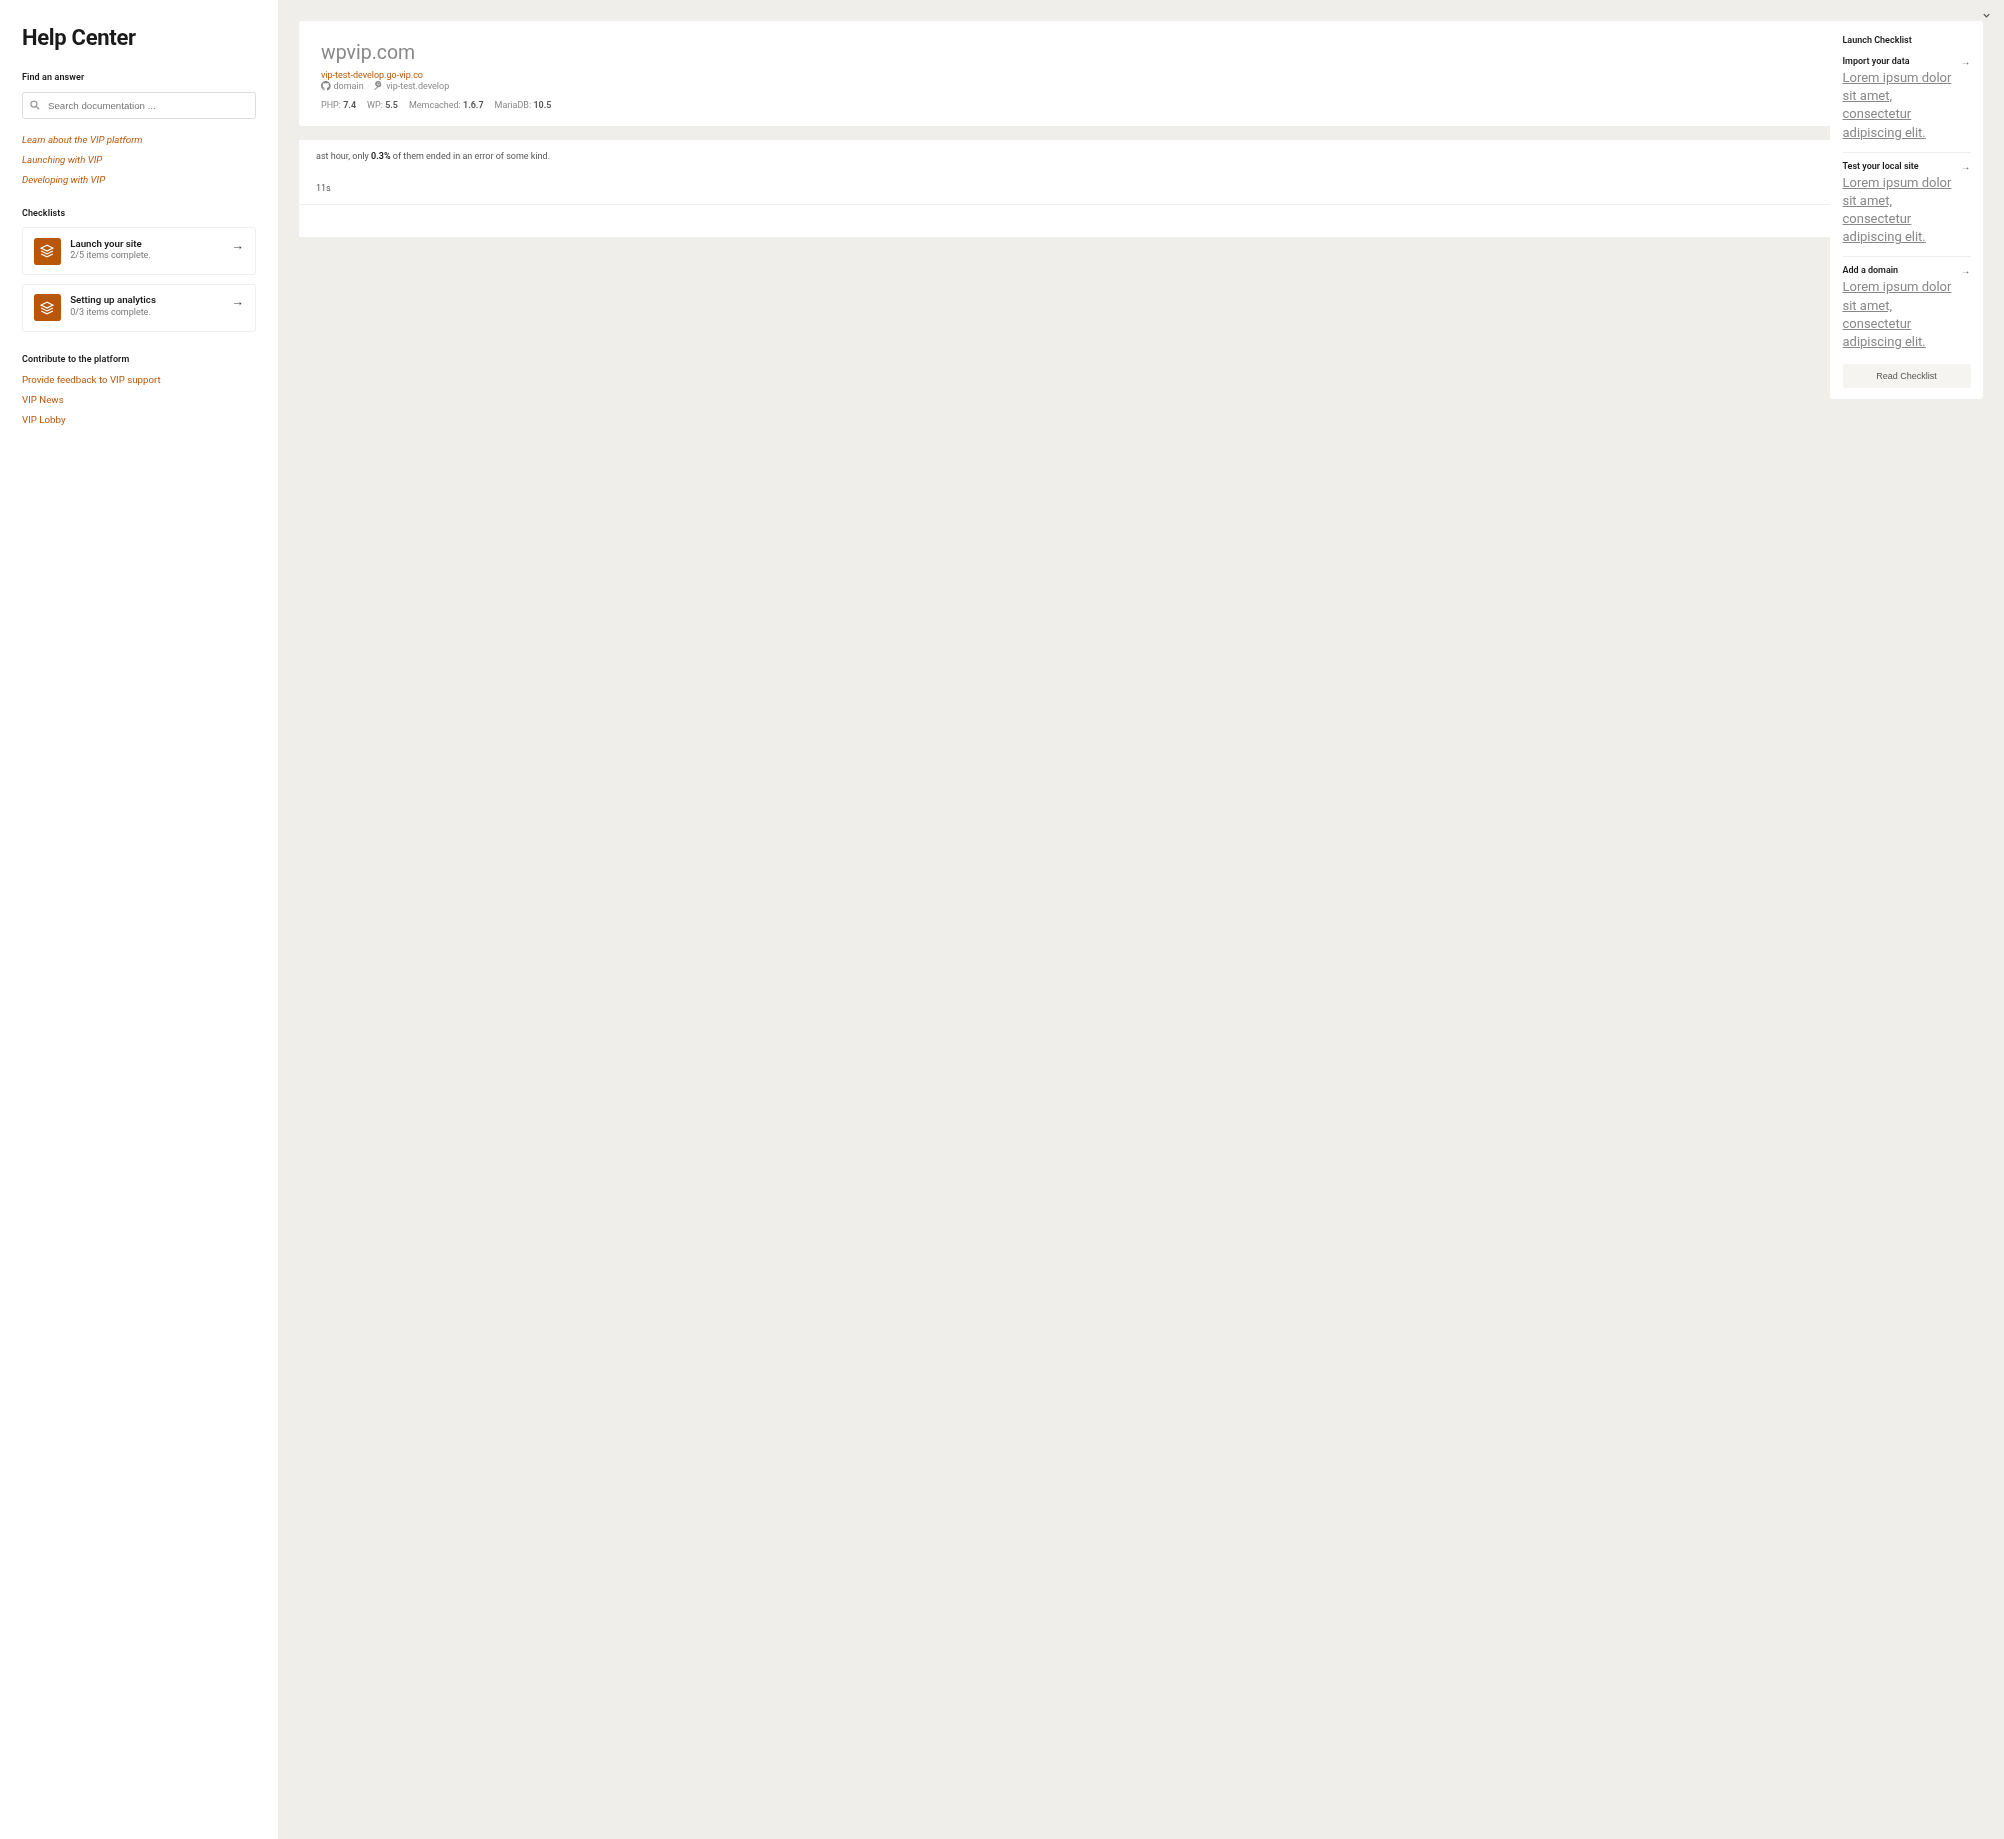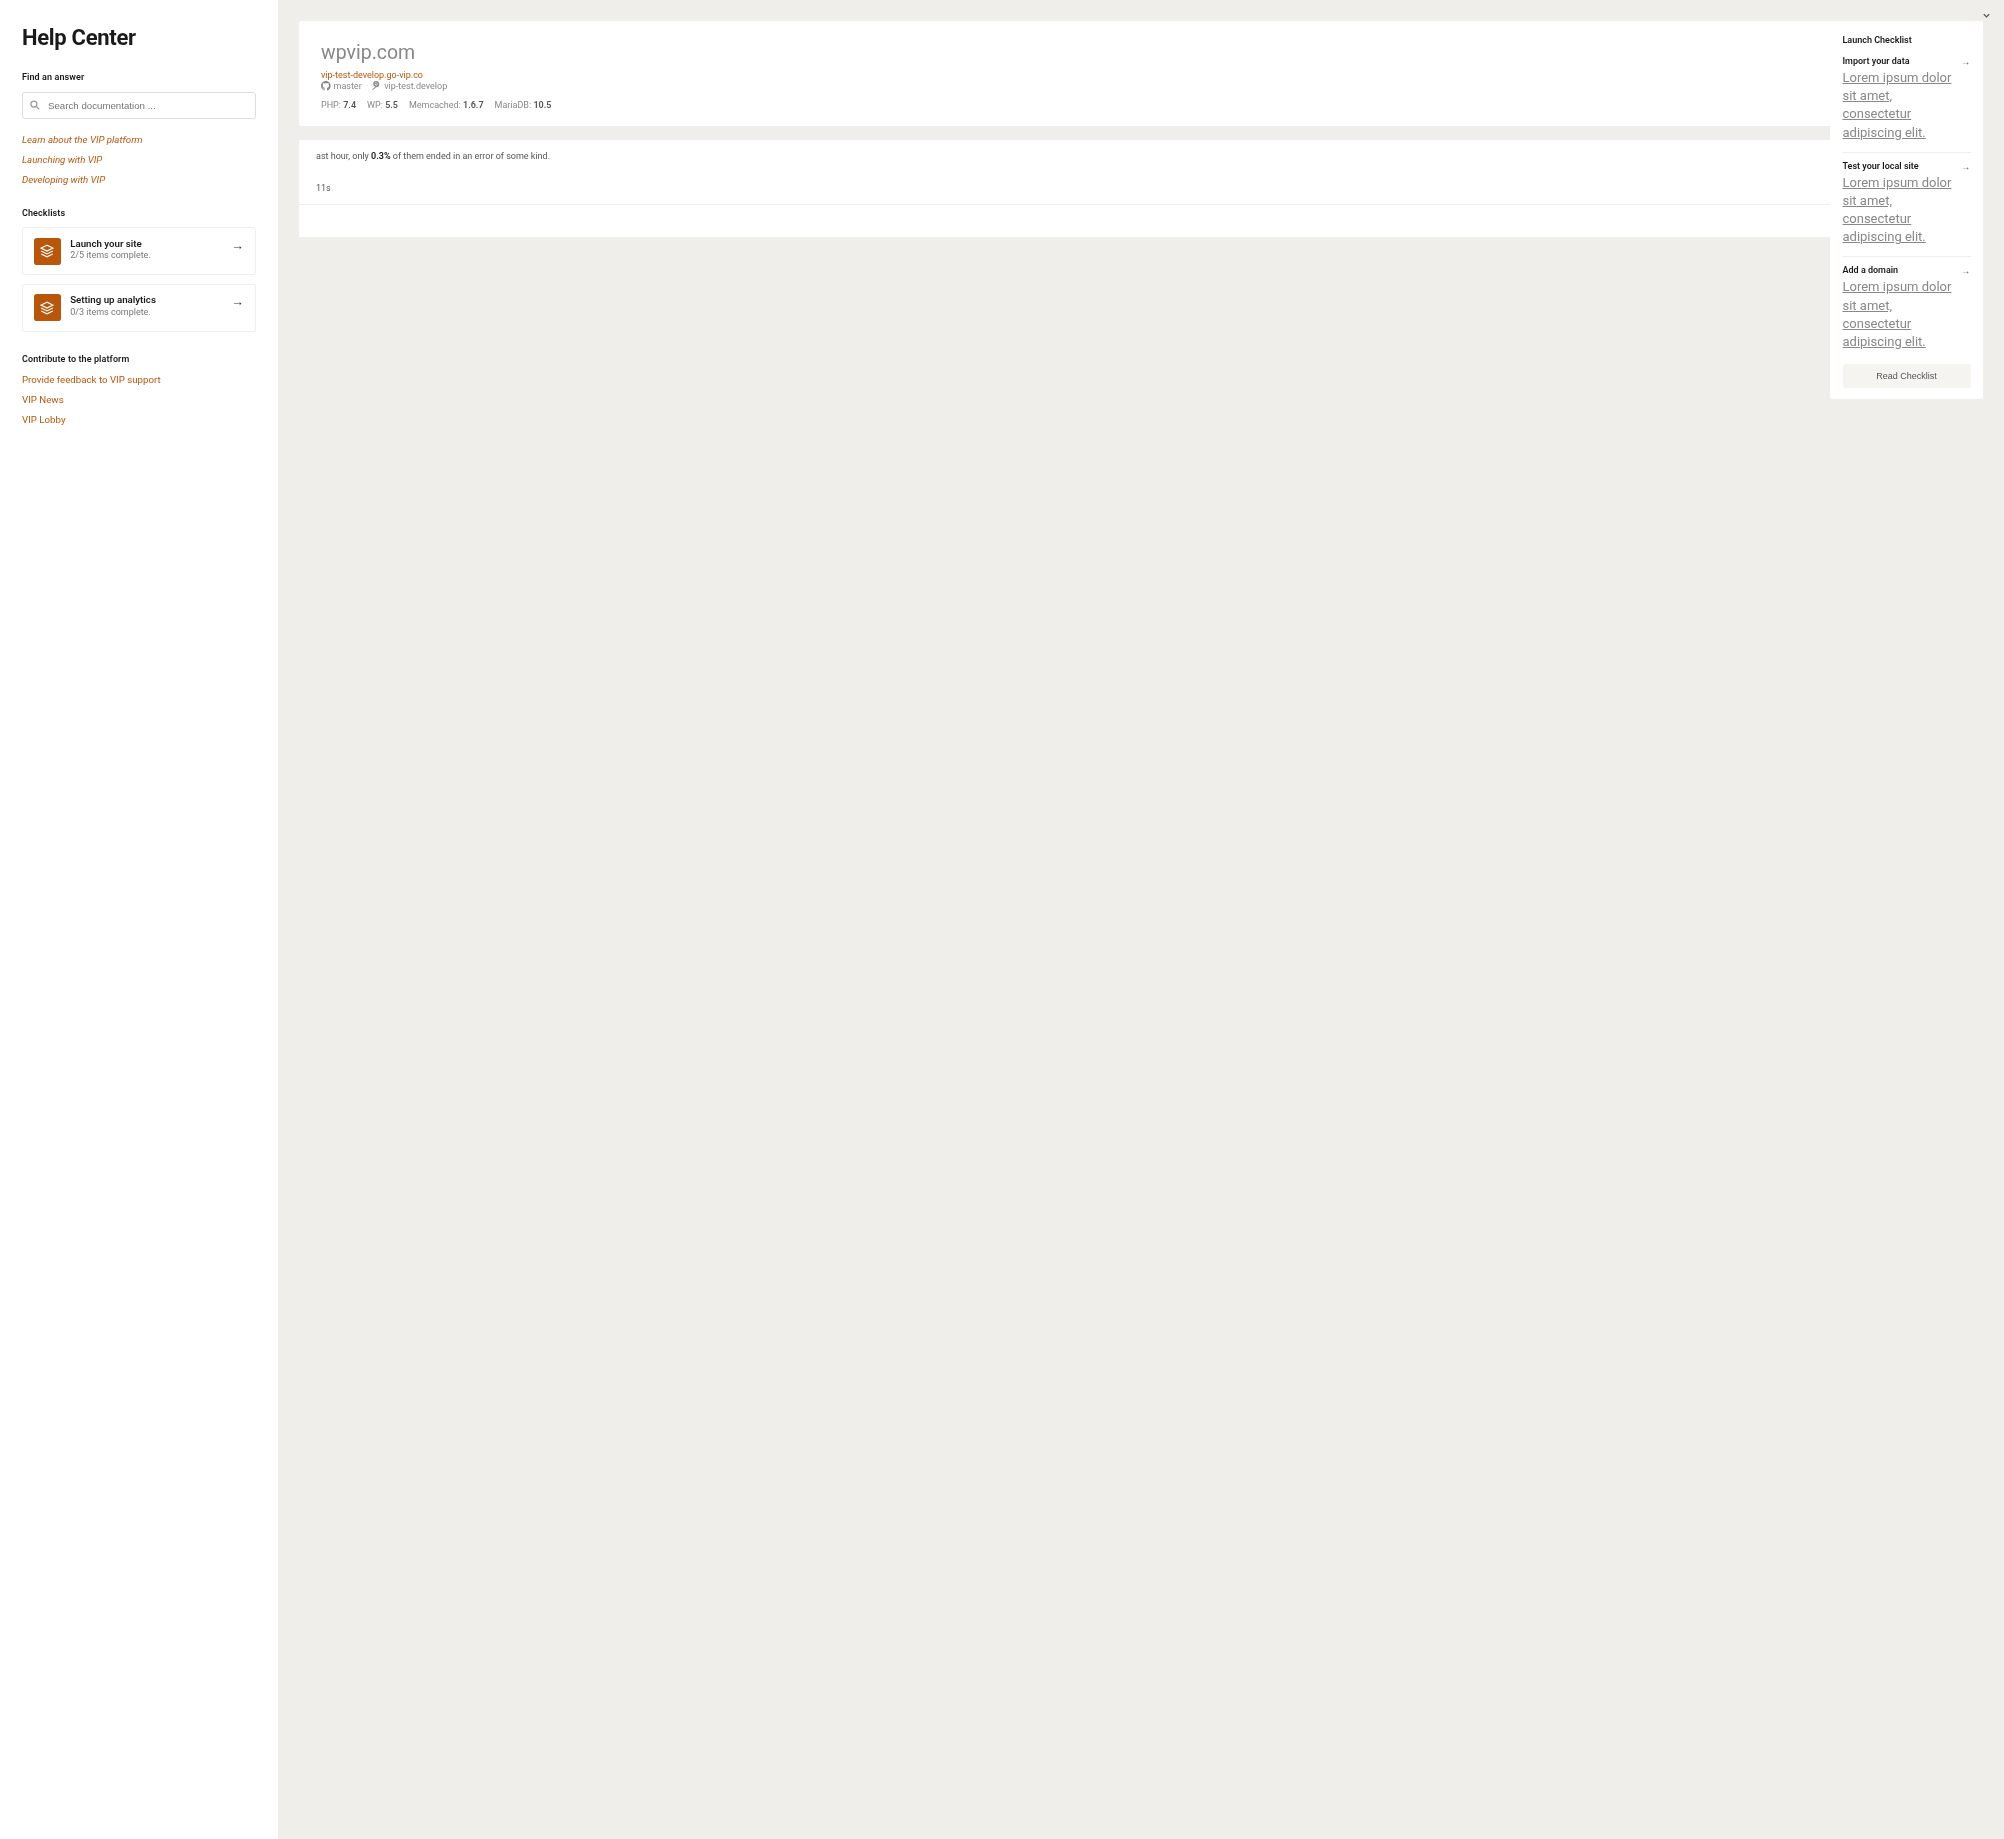--- a/index.html
+++ b/index.html
@@ -432,21 +432,21 @@
   </button>
 
   <div class="site-card">
     <div class="site-domain">wpvip.com</div>
     <a class="site-url">vip-test-develop.go-vip.co</a>
     <div class="site-meta-row">
       <div class="branch">
         <svg width="9.7" height="9.7" viewBox="0 0 16 16" fill="#888">
           <path d="M8 0C3.58 0 0 3.58 0 8c0 3.54 2.29 6.53 5.47 7.59.4.07.55-.17.55-.38 0-.19-.01-.82-.01-1.49-2.01.37-2.53-.49-2.69-.94-.09-.23-.48-.94-.82-1.13-.28-.15-.68-.52-.01-.53.63-.01 1.08.58 1.23.82.72 1.21 1.87.87 2.33.66.07-.52.28-.87.51-1.07-1.78-.2-3.64-.89-3.64-3.95 0-.87.31-1.59.82-2.15-.08-.2-.36-1.02.08-2.12 0 0 .67-.21 2.2.82.64-.18 1.32-.27 2-.27.68 0 1.36.09 2 .27 1.53-1.04 2.2-.82 2.2-.82.44 1.1.16 1.92.08 2.12.51.56.82 1.27.82 2.15 0 3.07-1.87 3.75-3.65 3.95.29.25.54.73.54 1.48 0 1.07-.01 1.93-.01 2.2 0 .21.15.46.55.38A8.013 8.013 0 0016 8c0-4.42-3.58-8-8-8z"></path>
         </svg>
-        <span>master</span>
+        <span>domain</span>
       </div>
       <span class="separator">·</span>
       <div class="env">
         <svg width="9" height="9" viewBox="0 0 16 16" fill="#888">
           <path d="M7 0C4.24 0 2 2.24 2 5c0 2.38 1.66 4.38 3.89 4.89L1 14.78V16h1.22l.78-.78V14h1.22l.78-.78V12h1.22l1.11-1.11C7.4 10.96 7.7 11 8 11c2.76 0 5-2.24 5-5S10.76 0 8 0zm0 2c1.66 0 3 1.34 3 3S9.66 8 8 8 5 6.66 5 5s1.34-3 3-3zm0 1.5c-.83 0-1.5.67-1.5 1.5S7.17 6.5 8 6.5 9.5 5.83 9.5 5 8.83 3.5 8 3.5z"></path>
         </svg>
         <span>vip-test.develop</span>
       </div>
     </div>
     <div class="site-specs">

